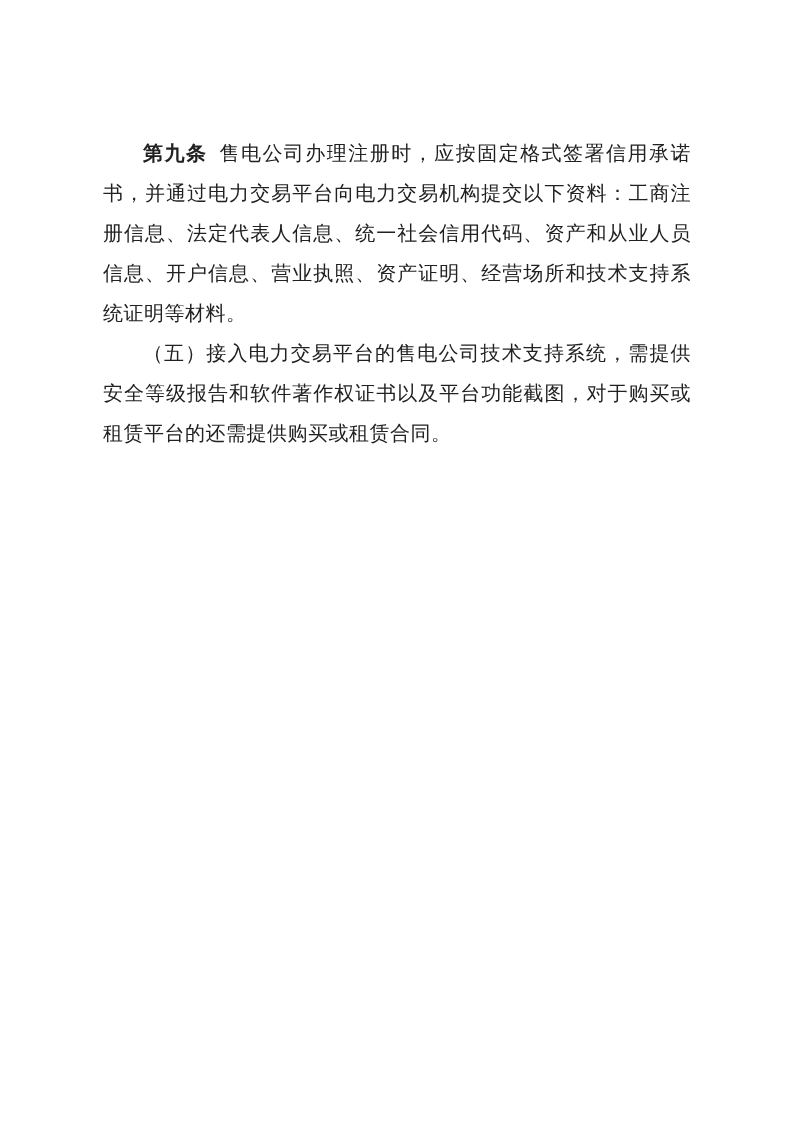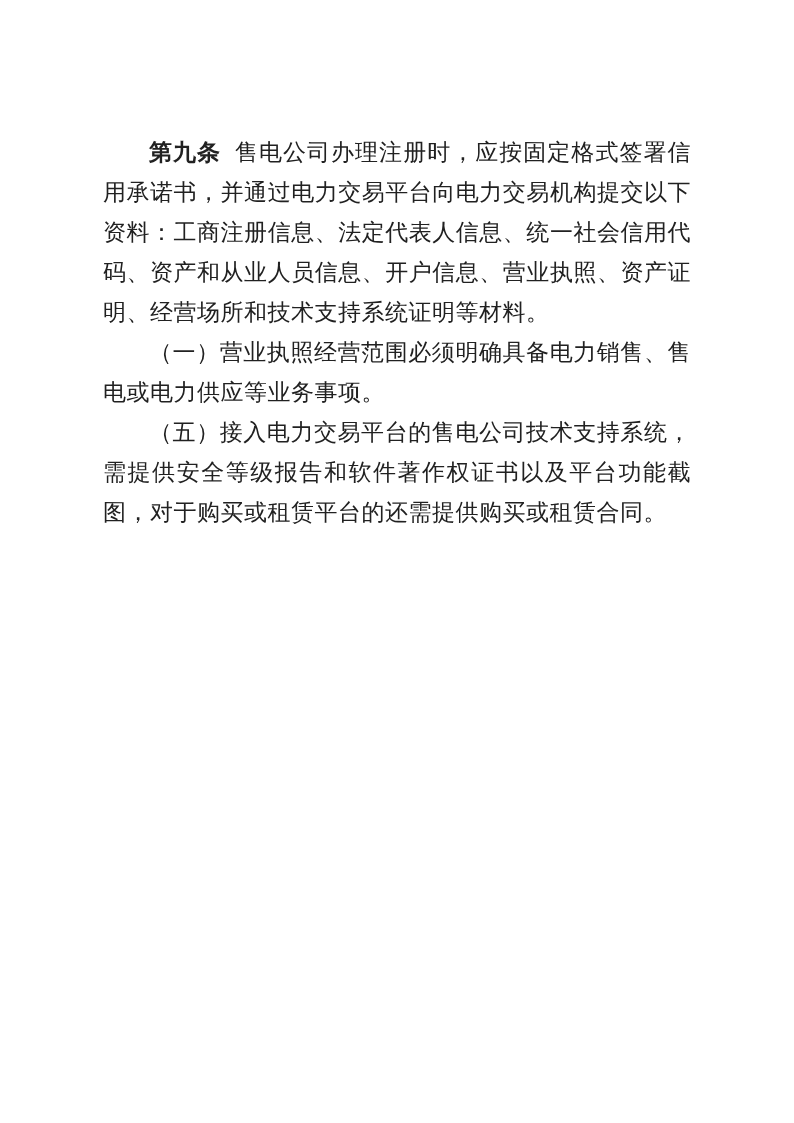--- a/index.html
+++ b/index.html
@@ -15,35 +15,34 @@
   }
   .page {
     box-sizing: border-box;
     width: 794px;
     height: 1123px;
     background: #ffffff;
     padding: 133px 103px 0 103px;
   }
   .para {
     margin: 0;
-    font-size: 23px;
+    font-size: 20px;
     line-height: 40px;
     color: #212121;
     text-align: justify;
     text-justify: inter-character;
     text-indent: 2em;
     letter-spacing: 0.5px;
   }
   .article-no {
     font-weight: bold;
     margin-right: 0.6em;
   }
 </style>
 </head>
 <body>
 
 <div class="page">
   <p class="para">
     <span class="article-no">第九条</span><span>售电公司办理注册时，应按固定格式签署信用承诺书，并通过电力交易平台向电力交易机构提交以下资料：工商注册信息、法定代表人信息、统一社会信用代码、资产和从业人员信息、开户信息、营业执照、资产证明、经营场所和技术支持系统证明等材料。</span>
   </p>
-  <p class="para">（一）营业执照经营范围必须明确具备电力销售、售电或电力供应等业务事项。</p>
   <p class="para">（五）接入电力交易平台的售电公司技术支持系统，需提供安全等级报告和软件著作权证书以及平台功能截图，对于购买或租赁平台的还需提供购买或租赁合同。</p>
 </div>
 
 </body></html>

